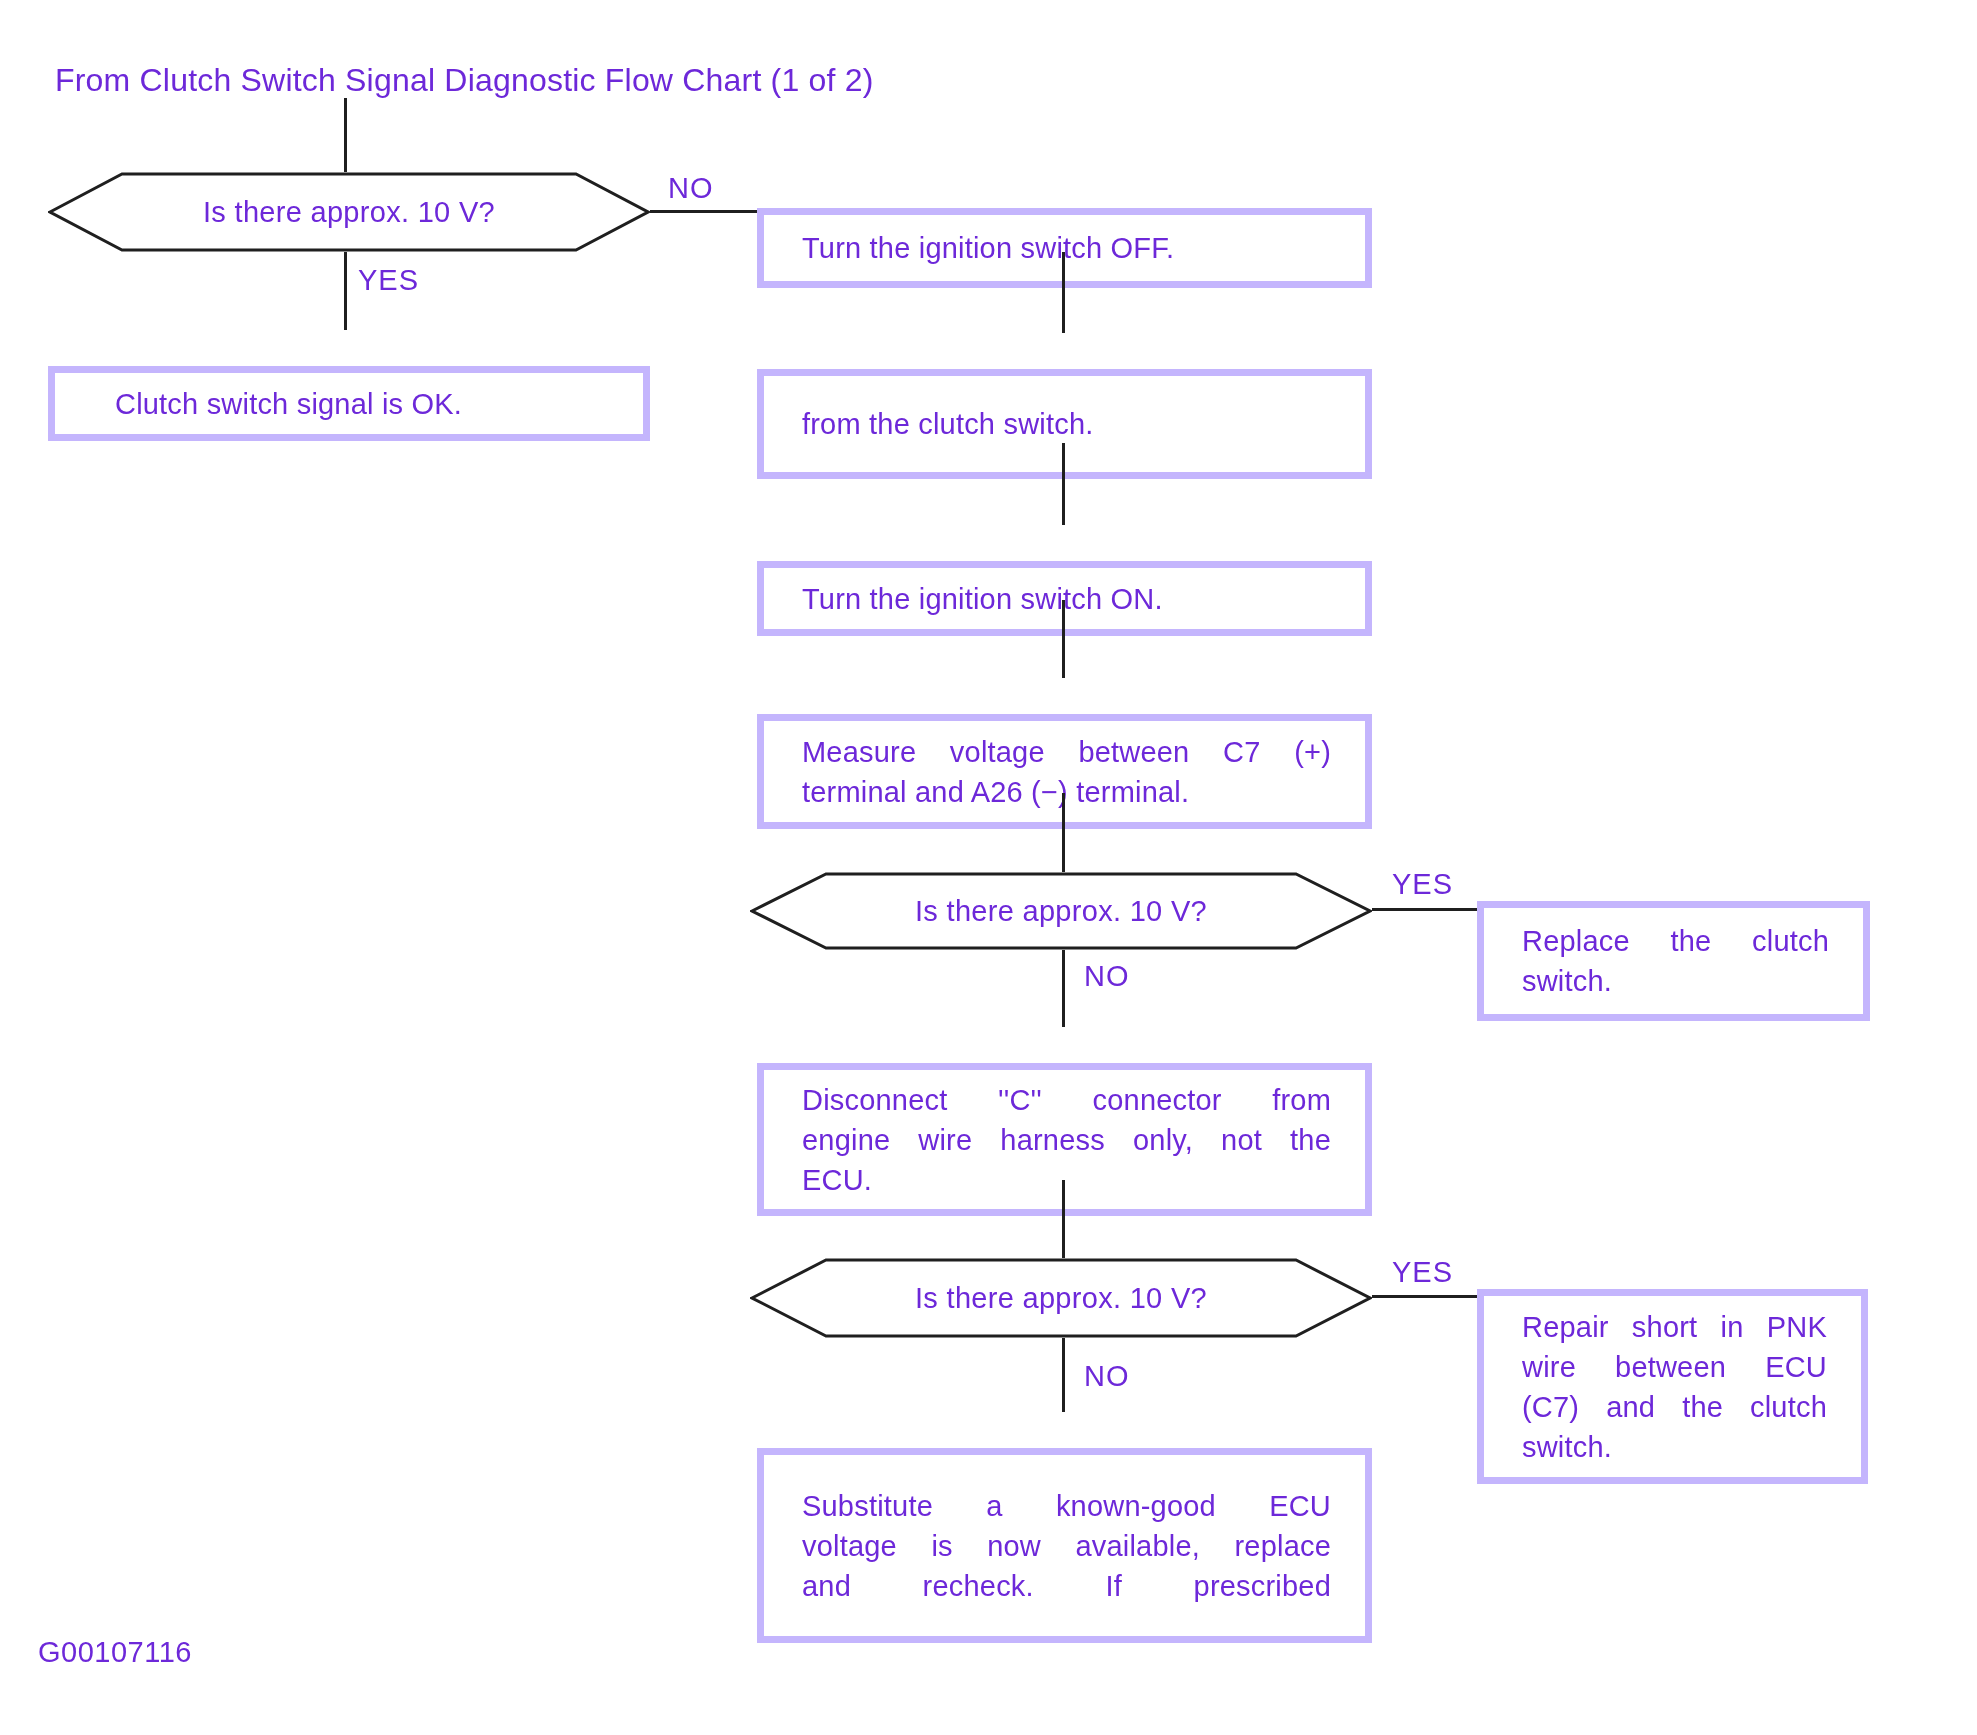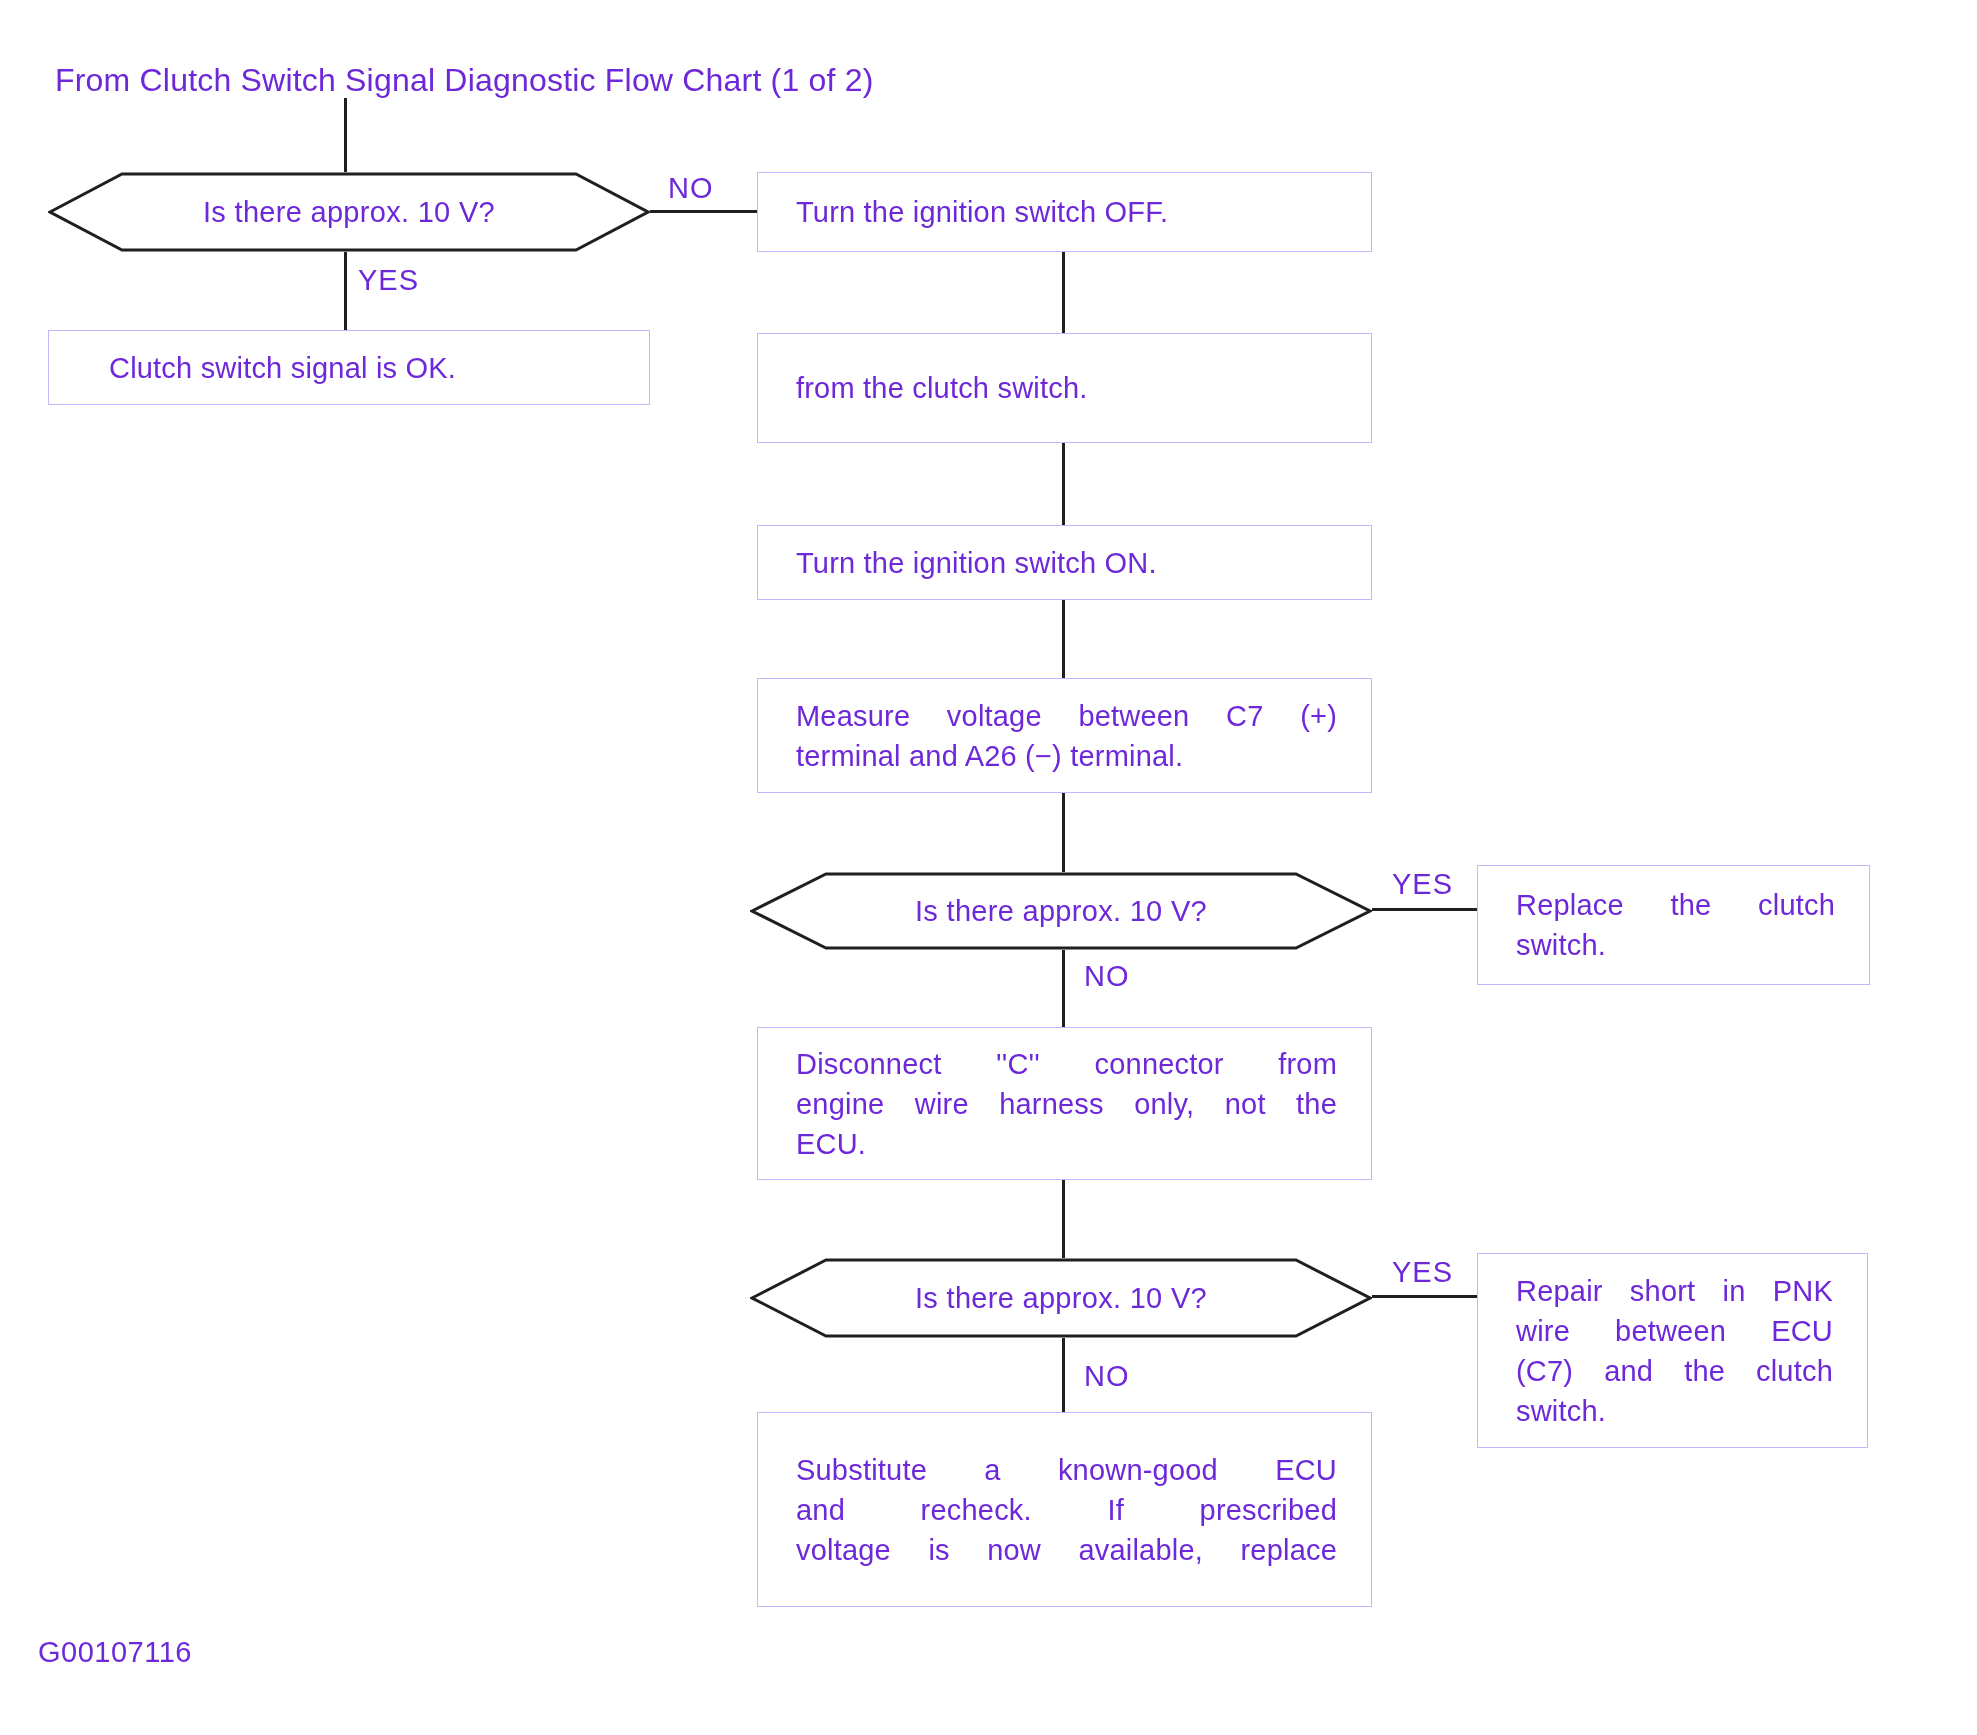--- a/index.html
+++ b/index.html
@@ -8,22 +8,22 @@
     font-family:"Liberation Sans", sans-serif; color:#6d28d9;
     -webkit-font-smoothing:antialiased;
   }
   .title { position:absolute; font-size:32px; letter-spacing:0.2px; white-space:nowrap; }
   .code  { position:absolute; font-size:29px; letter-spacing:0.5px; }
 
   .vline { position:absolute; width:3px;  background:#1f1f1f; }
   .hline { position:absolute; height:3px; background:#1f1f1f; }
 
   .box {
-    position:absolute; border:1px solid #c4b5fd; background:#ffffff;
-    box-sizing:border-box; display:flex; align-items:center;
+    position:absolute; border:7px solid #c4b5fd; background:#ffffff;
+    box-sizing:border-box; display:flex; align-items:center;margin-top:36px;
   }
   .box-text { width:100%; font-size:29px; line-height:40px; letter-spacing:0.2px; }
   .single .box-text { padding-left:38px; padding-right:20px; }
   .multi  .box-text { padding-left:38px; padding-right:34px; }
   .okpad  .box-text { padding-left:60px; }
   .bold   .box-text { font-weight:normal; }
 
   .tline { text-align:justify; text-align-last:justify; }
   .tline.last { text-align-last:left; }
 
@@ -139,20 +139,20 @@
         <div class="tline last">switch.</div>
       </div>
   </div>
 
   <div class="vline" style="left:1062px; top:1338px; height:74px;"></div>
   <div class="lab" style="left:1084px; top:1360px;">NO</div>
 
   <div class="box multi bold" style="left:757px; top:1412px; width:615px; height:195px;">
     <div class="box-text">
         <div class="tline">Substitute a known-good ECU</div>
+        <div class="tline">voltage is now available, replace</div>
         <div class="tline">and recheck. If prescribed</div>
-        <div class="tline">voltage is now available, replace</div>
       </div>
   </div>
 
   <div class="code" style="left:38px; top:1636px;">G00107116</div>
 
 </div>
 
 </body></html>

